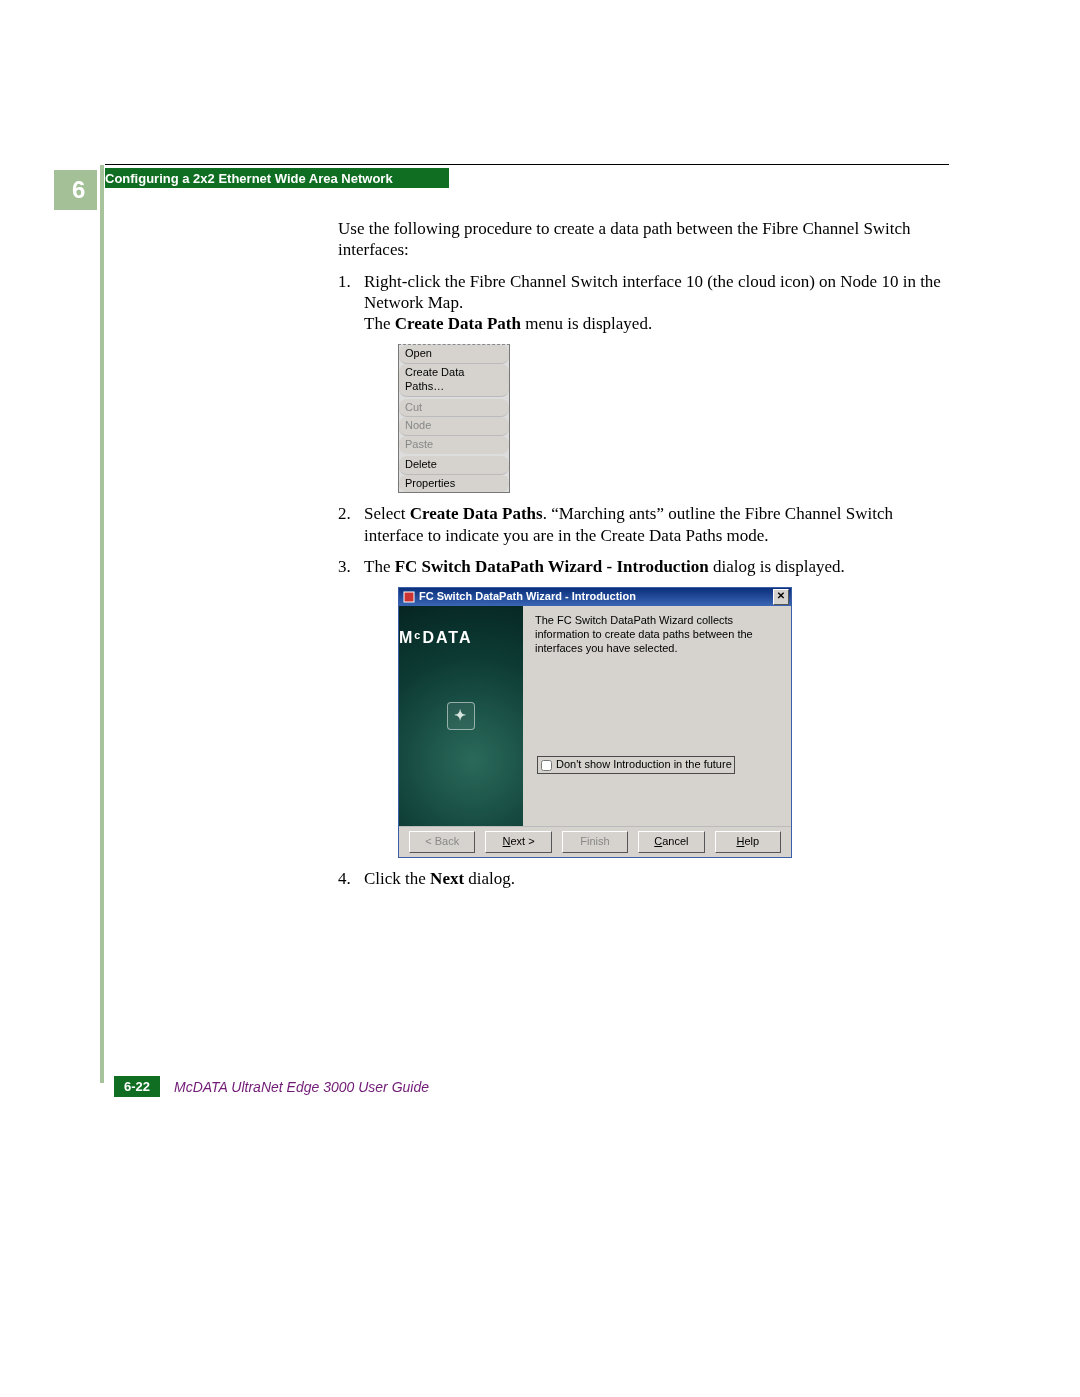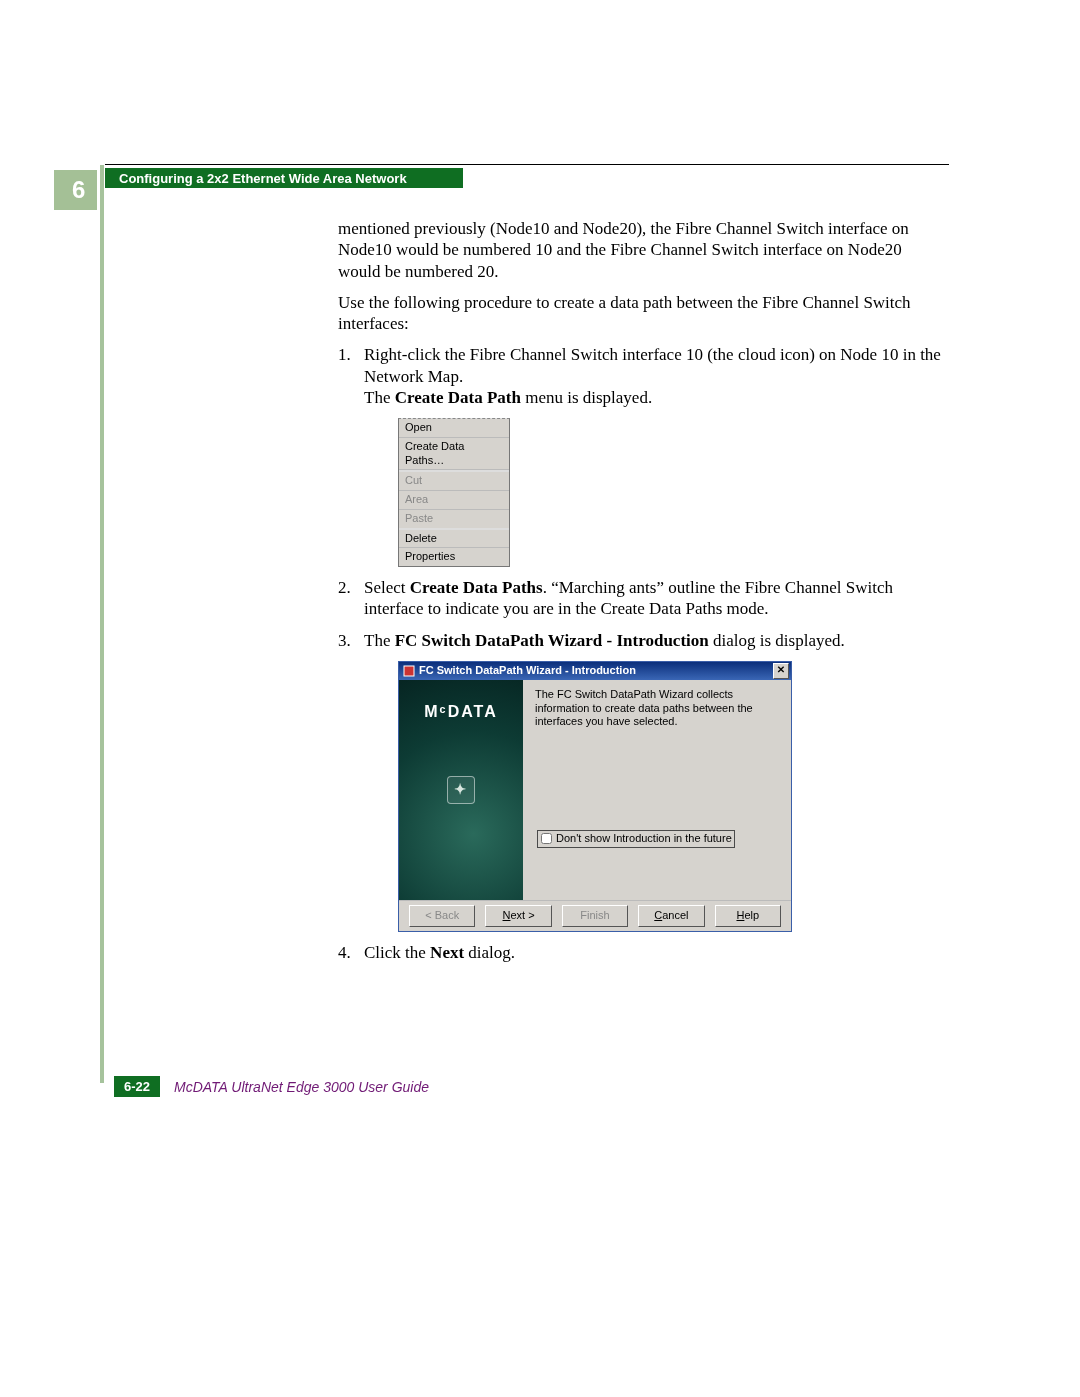--- a/index.html
+++ b/index.html
@@ -49,21 +49,21 @@
     top: 168px;
     width: 344px;
     height: 20px;
     background: #0f6e22;
     color: #fff;
     font-family: Arial, Helvetica, sans-serif;
     font-size: 13px;
     font-weight: bold;
     display: flex;
     align-items: center;
-    padding-left: 14px;
+    padding-left: 0;
   }
   .content {
     position: absolute;
     left: 338px;
     top: 218px;
     width: 610px;
     line-height: 1.25;
   }
   .content p { margin: 0 0 10px 0; }
   .content .block { margin-bottom: 10px; }
@@ -82,20 +82,21 @@
     font-family: Tahoma, Arial, sans-serif;
     font-size: 11px;
     color: #000;
     margin: 4px 0 8px 34px;
   }
   .context-menu-top { border-top: 1px dashed #888; }
   .context-menu .mi {
     padding: 2px 6px;
     border-bottom: 1px solid #bbb;
     background: #d6d3ce;
+    border-radius: 8px;
   }
   .context-menu .mi:last-child { border-bottom: none; }
   .context-menu .mi.disabled { color: #888; }
   .context-menu .group { padding: 2px 0; }
 
   .dialog {
     width: 392px;
     border: 1px solid #3a5ea8;
     background: #d6d3ce;
     margin: 4px 0 6px 34px;
@@ -133,21 +134,21 @@
     height: 220px;
     background: radial-gradient(circle at 60% 70%, #2a6a5b 0%, #0d3b34 60%, #062522 100%);
     color: #fff;
     font-family: Arial, sans-serif;
     font-weight: bold;
     font-size: 16px;
     letter-spacing: 2px;
     position: relative;
   }
   .dialog .brand .logo {
-    position: absolute; top: 22px; left: 0; right: 0; text-align: center;
+    position: absolute; top: 22px; left: 0; right: 0; text-align: left;
   }
   .dialog .brand .logo-icon {
     position: absolute; top: 96px; left: 50%; transform: translateX(-50%);
     width: 26px; height: 26px;
     border: 1px solid rgba(255,255,255,.5);
     border-radius: 4px;
     background: rgba(255,255,255,.07);
     display: flex; align-items: center; justify-content: center;
     font-size: 14px; color: #d8e6df;
   }
@@ -212,38 +213,37 @@
 
 <div class="page">
 
   <div class="top-rule"></div>
   <div class="chapter-tab">6</div>
   <div class="sidebar-line"></div>
   <div class="header-bar">Configuring a 2x2 Ethernet Wide Area Network</div>
 
   <div class="content">
 
-    <p class="block">mentioned previously (Node10 and Node20), the Fibre Channel Switch interface on Node10 would be numbered 10 and the Fibre Channel Switch interface on Node20 would be numbered 20.</p>
 
     <p class="block">Use the following procedure to create a data path between the Fibre Channel Switch interfaces:</p>
 
     <ol class="steps">
 
       <li data-num="1">
         <span>Right-click the Fibre Channel Switch interface 10 (the cloud icon) on Node 10 in the Network Map.</span>
         <p class="after-num">
           <span>The </span><b>Create Data Path</b><span> menu is displayed.</span>
         </p>
 
         <div class="context-menu context-menu-top">
           <div class="mi">Open</div>
           <div class="mi">Create Data Paths…</div>
           <div class="group">
             <div class="mi disabled">Cut</div>
-            <div class="mi disabled">Area</div>
+            <div class="mi disabled">Node</div>
             <div class="mi disabled">Paste</div>
           </div>
           <div class="mi">Delete</div>
           <div class="mi">Properties</div>
         </div>
       </li>
 
       <li data-num="2">
         <span>Select </span><b>Create Data Paths</b><span>. “Marching ants” outline the Fibre Channel Switch interface to indicate you are in the Create Data Paths mode.</span>
       </li>

